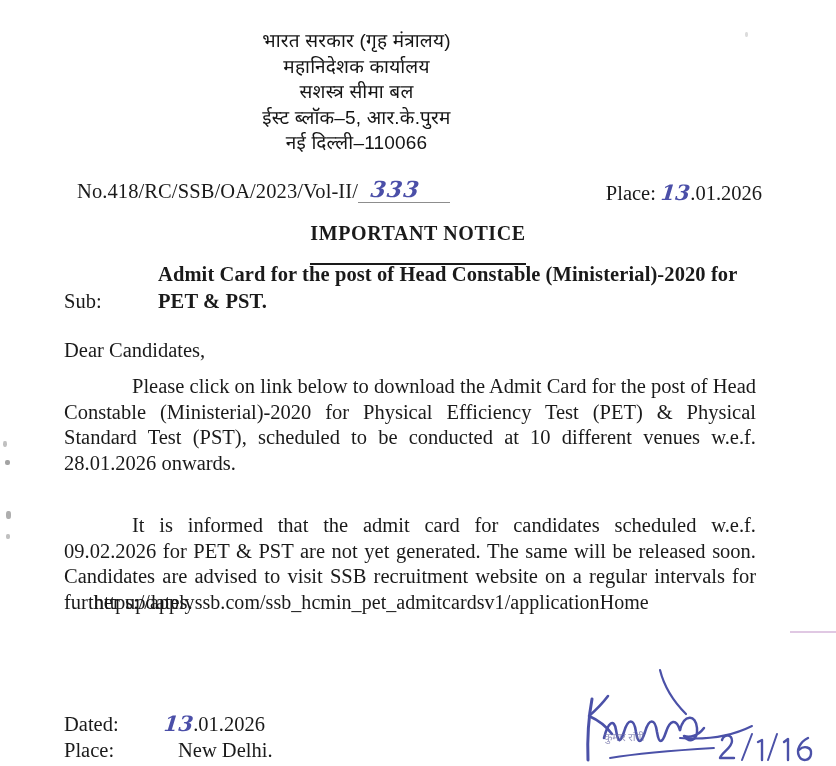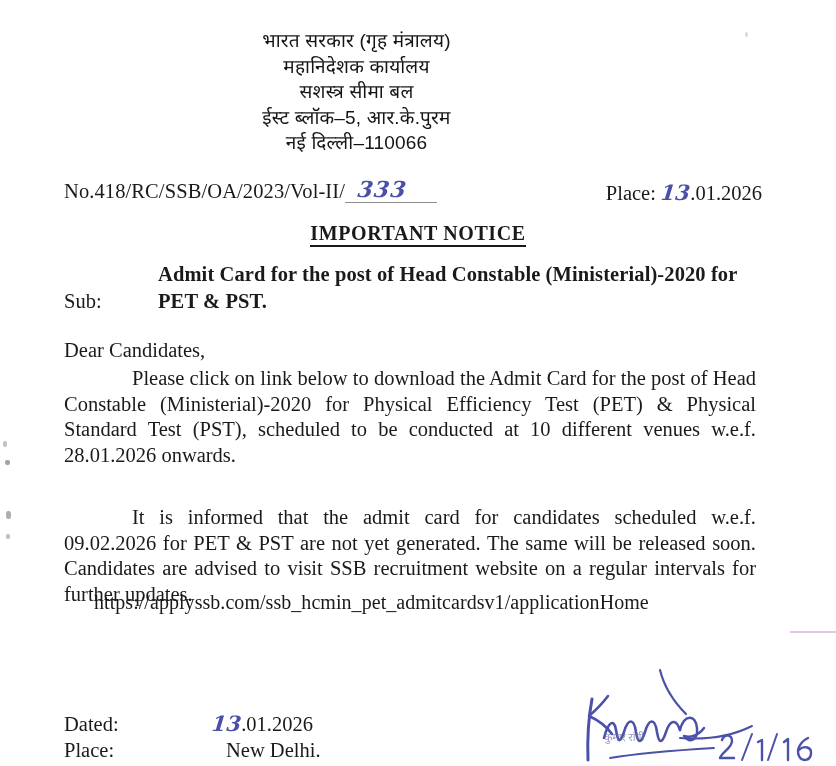--- a/index.html
+++ b/index.html
@@ -39,21 +39,21 @@
   
   .refrow {
     position: absolute;
     top: 180px;
     left: 64px;
     width: 708px;
     height: 28px;
   }
   .refno {
     position: absolute;
-    left: 0;
+    left: 13px;
     top: 0;
     font-size: 20.5px;
     letter-spacing: 0.1px;
     white-space: nowrap;
   }
   .ref-blank {
     display: inline-block;
     position: relative;
     width: 92px;
     height: 20px;
@@ -100,21 +100,21 @@
     top: 222px;
     left: 0;
     width: 836px;
     text-align: center;
   }
   .notice-title span {
     font-size: 20px;
     font-weight: bold;
     letter-spacing: 0.6px;
     border-bottom: 2px solid #1a1a1a;
-    padding-bottom: 1px;
+    padding-bottom: 19px;
   }
 
   
   .subject {
     position: absolute;
     top: 261px;
     left: 64px;
     width: 708px;
     display: flex;
     align-items: flex-end;
@@ -143,20 +143,21 @@
   }
   .para {
     position: absolute;
     left: 64px;
     width: 692px;
     font-size: 20.5px;
     line-height: 25.5px;
     text-align: justify;
     text-justify: inter-word;
     text-indent: 68px;
+    margin-top: 8px;
   }
   #para1 { top: 366px; }
   #para2 { top: 505px; font-family: Liberation Serif, serif; }
 
   .url-line {
     position: absolute;
     top: 591px;
     left: 94px;
     font-size: 20px;
     letter-spacing: 0.05px;
@@ -166,21 +167,20 @@
   
   .footer {
     position: absolute;
     top: 711px;
     left: 64px;
   }
   .foot-row {
     display: flex;
     align-items: flex-start;
     line-height: 26px;
-    gap: 48px;
   }
   .foot-key {
     font-size: 20.5px;
     width: 100px;
     flex: 0 0 100px;
   }
   .foot-val {
     font-size: 20.5px;
   }
   .foot-val .hand {

